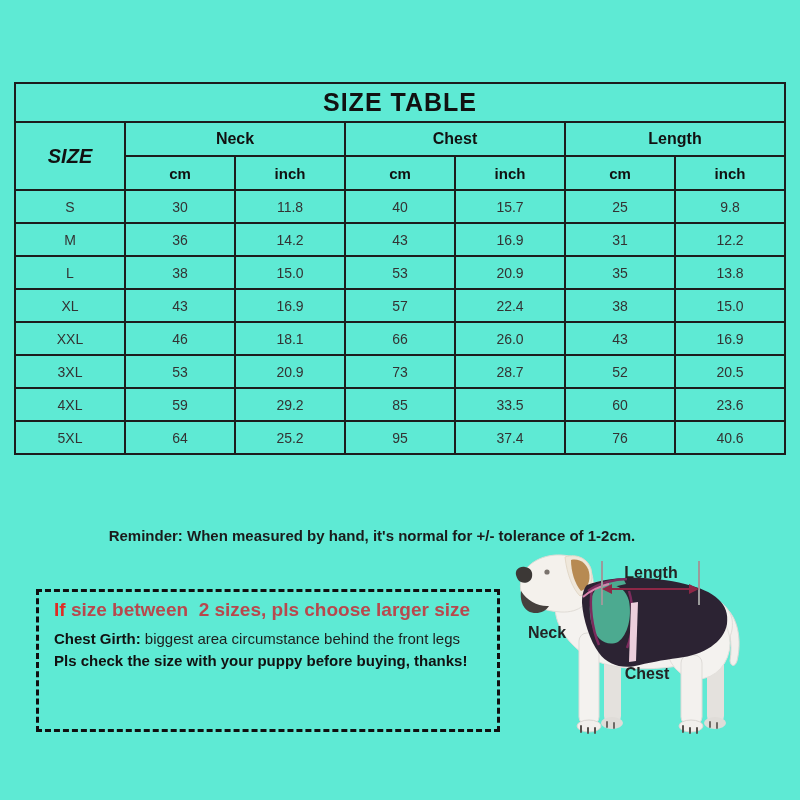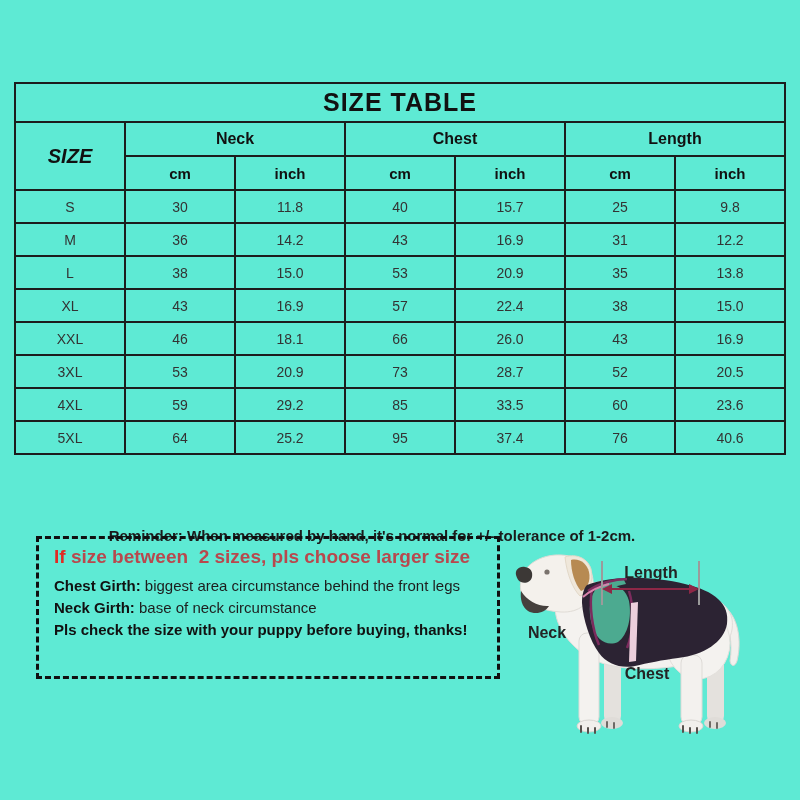--- a/index.html
+++ b/index.html
@@ -31,21 +31,21 @@
   th.group-h{height:32px;font-size:16px;font-weight:600;color:#111;}
   th.unit-h{height:32px;font-size:15px;font-weight:600;color:#111;border-radius:14px;}
   table.size-table td{height:31px;font-size:14px;font-weight:400;color:#333;}
   
   .reminder{
     position:absolute;left:14px;top:527px;width:716px;text-align:center;
     font-size:15px;font-weight:bold;color:#1b1b1b;
   }
   
   .note-box{
-    position:absolute;left:36px;top:536px;width:464px;height:143px;
+    position:absolute;left:36px;top:589px;width:464px;height:143px;
     border:3px dashed #101010;box-sizing:border-box;padding:7px 6px 0 15px;
   }
   .note-heading{
     font-size:19px;font-weight:bold;color:var(--heading-dark-red);
     white-space:pre-wrap;margin-bottom:7px;
   }
   .note-heading .hw1{color:var(--heading-red);}
   .note-line{font-size:15px;color:#1d1d1d;line-height:22px;white-space:pre-wrap;}
   .note-line .lbl{font-weight:bold;color:#111;}
   .note-line.allbold{font-weight:bold;color:#111;}
@@ -162,21 +162,20 @@
           <td>40.6</td>
         </tr>
       </tbody>
   </table>
 
   <div class="reminder">Reminder: When measured by hand, it's normal for +/- tolerance of 1-2cm.</div>
 
   <div class="note-box">
     <div class="note-heading"><span class="hw1">If</span><span> size between  2 sizes, pls choose larger size</span></div>
     <div class="note-line"><span class="lbl">Chest Girth:</span><span> biggest area circumstance behind the front legs</span></div>
-    <div class="note-line"><span class="lbl">Neck Girth:</span><span> base of neck circumstance</span></div>
     <div class="note-line allbold">Pls check the size with your puppy before buying, thanks!</div>
   </div>
 
   <div class="diagram">
     <svg viewBox="0 0 305 200" xmlns="http://www.w3.org/2000/svg">
       <g>
 
         <rect x="109" y="92" width="17" height="86" rx="7" fill="#e4e1dd"></rect>
         <rect x="212" y="92" width="17" height="86" rx="7" fill="#e4e1dd"></rect>
         <ellipse cx="117" cy="178" rx="11" ry="6" fill="#dfdcd8"></ellipse>

